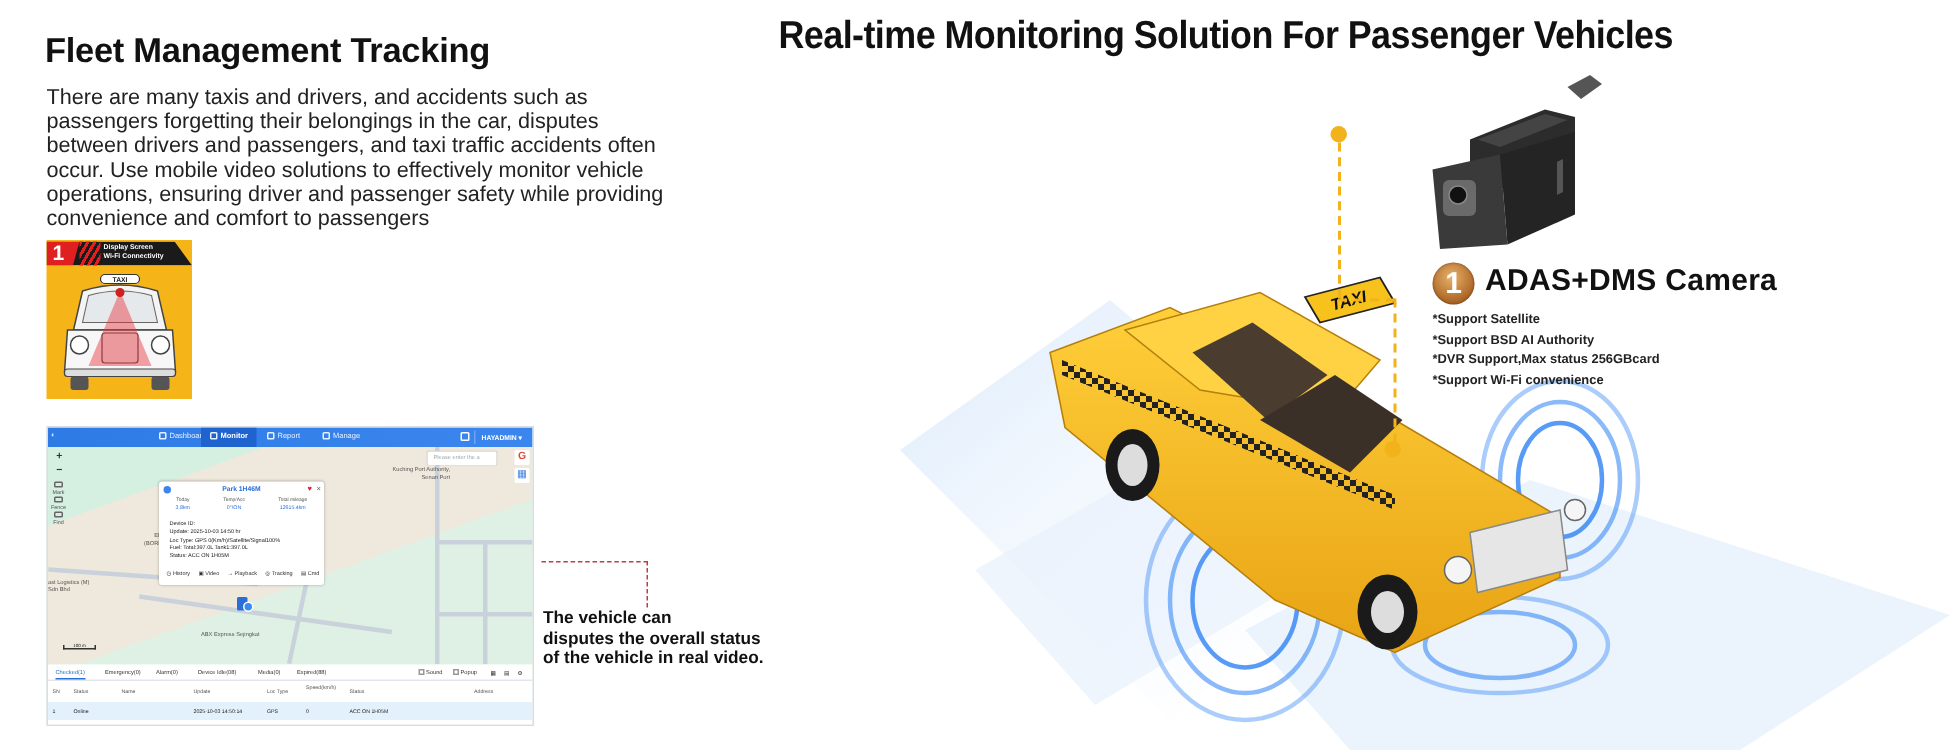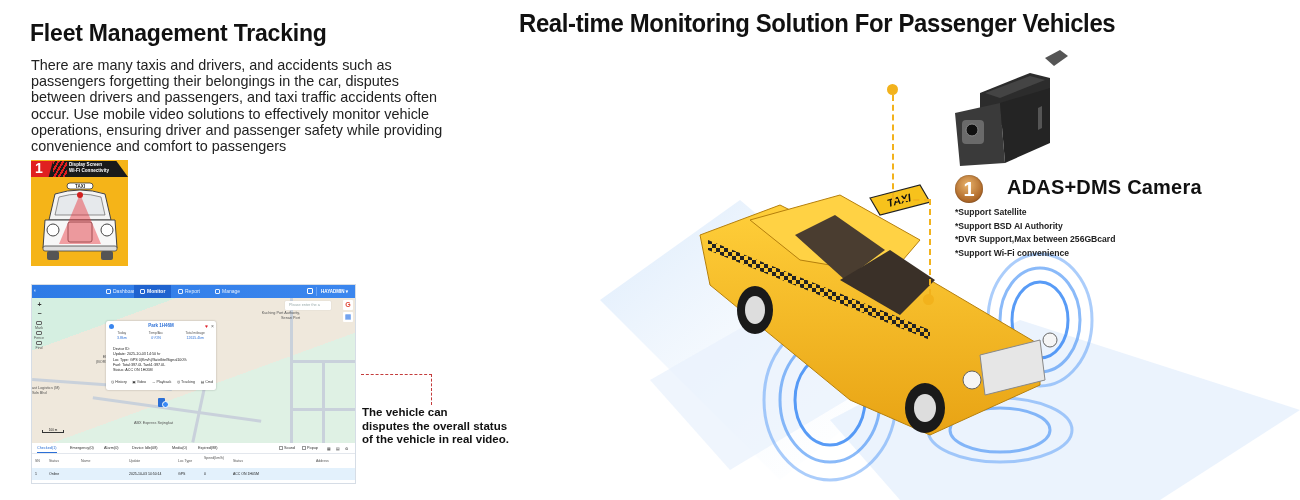--- a/index.html
+++ b/index.html
@@ -81,21 +81,21 @@
 
     #cam-dot { left: 887px; top: 84px; width: 11px; height: 11px; border-radius: 50%; background: #f2b21c; }
     #cam-line-v { left: 892px; top: 95px; width: 0; height: 104px; border-left: 2px dashed #f2b21c; }
     #cam-line-h { left: 892px; top: 199px; width: 38px; height: 0; border-top: 2px dashed #f2b21c; }
     #cam-line-v2 { left: 929px; top: 199px; width: 0; height: 96px; border-left: 2px dashed #f2b21c; }
     #cam-dot2 { left: 923px; top: 294px; width: 11px; height: 11px; border-radius: 50%; background: #f2b21c; }
 
     #camera { left: 950px; top: 48px; width: 125px; height: 120px; }
 
     #badge { left: 955px; top: 175px; width: 28px; height: 28px; border-radius: 50%; background: radial-gradient(circle at 45% 35%, #e8b26a, #b06a2a 65%, #8a4e1f); font-size: 20px; font-weight: bold; color: #fff; text-align: center; line-height: 28px; box-shadow: inset 0 0 2px rgba(0,0,0,0.4); }
-    #cam-title { left: 990px; top: 176px; font-size: 20px; font-weight: bold; color: #111; letter-spacing: 0.2px; margin-left: 17px; }
+    #cam-title { left: 990px; top: 176px; font-size: 20px; font-weight: bold; color: #111; letter-spacing: 0.2px; }
     #features { left: 955px; top: 206px; font-size: 8.6px; font-weight: bold; line-height: 13.5px; color: #222; }
   </style>
 </head>
 <body>
 
 <div id="left-title" class="abs">Fleet Management Tracking</div>
 <div id="left-desc" class="abs">There are many taxis and drivers, and accidents such as passengers forgetting their belongings in the car, disputes between drivers and passengers, and taxi traffic accidents often occur. Use mobile video solutions to effectively monitor vehicle operations, ensuring driver and passenger safety while providing convenience and comfort to passengers</div>
 
 <div id="screen-card" class="abs">
   <div class="band"></div>
@@ -310,15 +310,15 @@
   <rect x="12" y="72" width="22" height="24" rx="4" fill="#6a6a6a"></rect>
   <circle cx="22" cy="82" r="6" fill="#111" stroke="#888" stroke-width="1"></circle>
   <path d="M88 60 L92 58 L92 80 L88 82 Z" fill="#555"></path>
 </svg>
 
 <div id="badge" class="abs">1</div>
 <div id="cam-title" class="abs">ADAS+DMS Camera</div>
 <div id="features" class="abs">
   <div>*Support Satellite</div>
   <div>*Support BSD AI Authority</div>
-  <div>*DVR Support,Max between 256GBcard</div>
+  <div>*DVR Support,Max status 256GBcard</div>
   <div>*Support Wi-Fi convenience</div>
 </div>
 
 </body></html>

